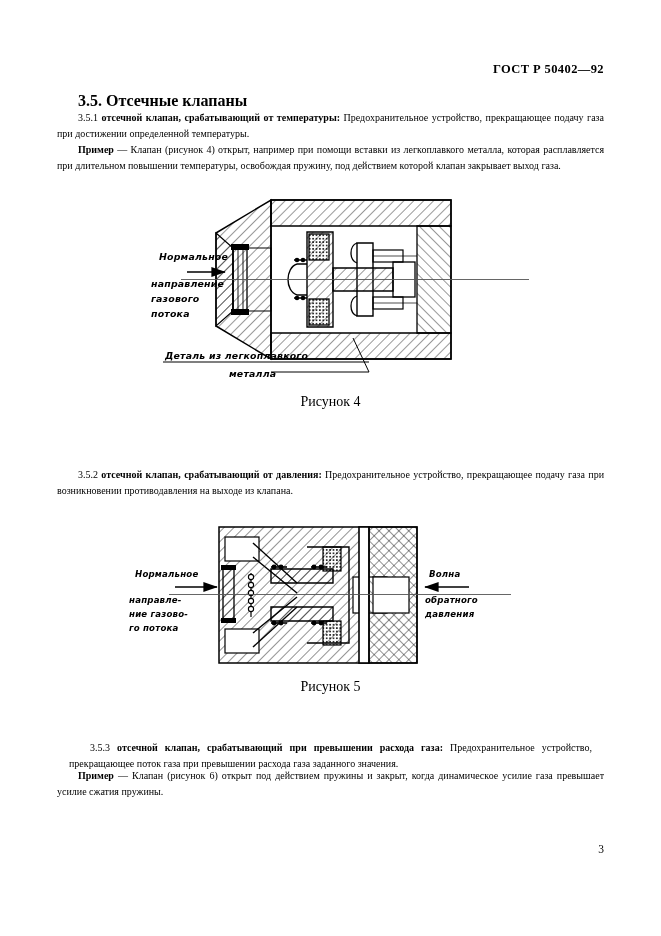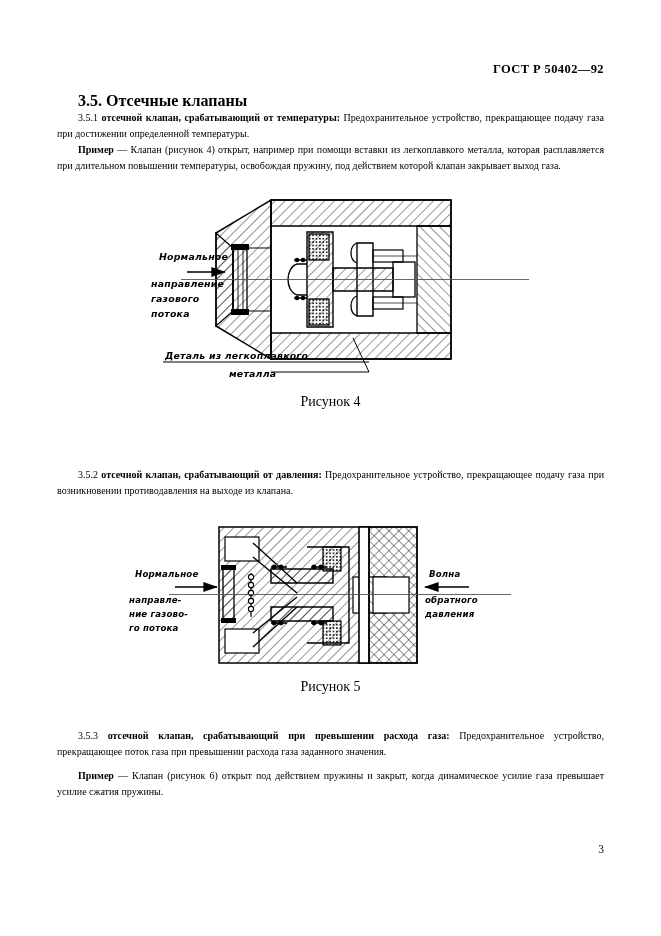--- a/index.html
+++ b/index.html
@@ -334,21 +334,21 @@
         <g>
           <text class="hand-sm" x="308" y="56">Волна</text>
           <text class="hand-sm" x="304" y="82">обратного</text>
           <text class="hand-sm" x="304" y="96">давления</text>
         </g>
       </svg>
       <div class="fig-caption">Рисунок 5</div>
     </div>
 
     <div class="blk" id="blk-353">
-      <p class="txt indent" style="margin:0;">
+      <p class="txt indent" style="margin:12px;">
         <span>3.5.3</span><span> </span><b class="term">отсечной клапан, срабатывающий при превышении расхода газа:</b><span> </span><span>Предохранительное устройство, прекращающее поток газа при превышении расхода газа заданного значения.</span>
       </p>
     </div>
 
     <div class="blk" id="blk-353-ex">
       <p class="txt indent" style="margin:0;">
         <b class="term">Пример</b><span> </span><span>—</span><span> </span><span>Клапан (рисунок 6) открыт под действием пружины и закрыт, когда динамическое усилие газа превышает усилие сжатия пружины.</span>
       </p>
     </div>
 

